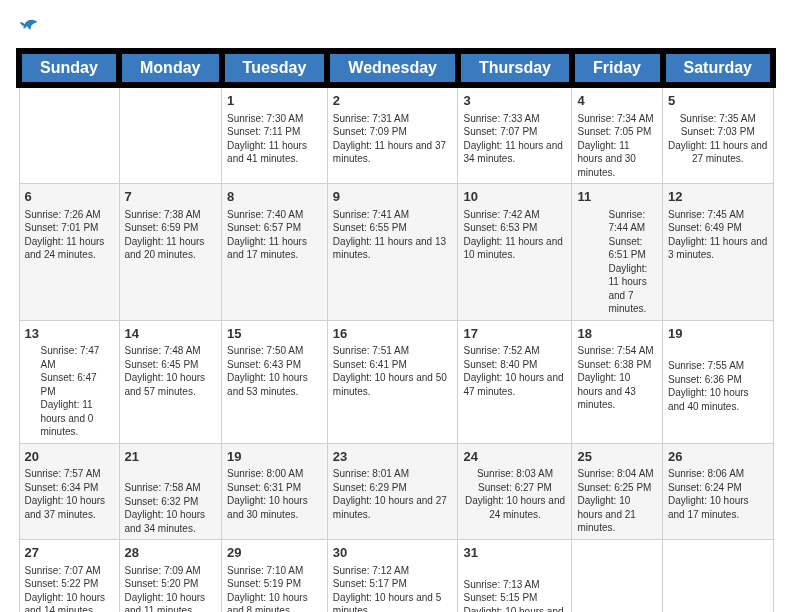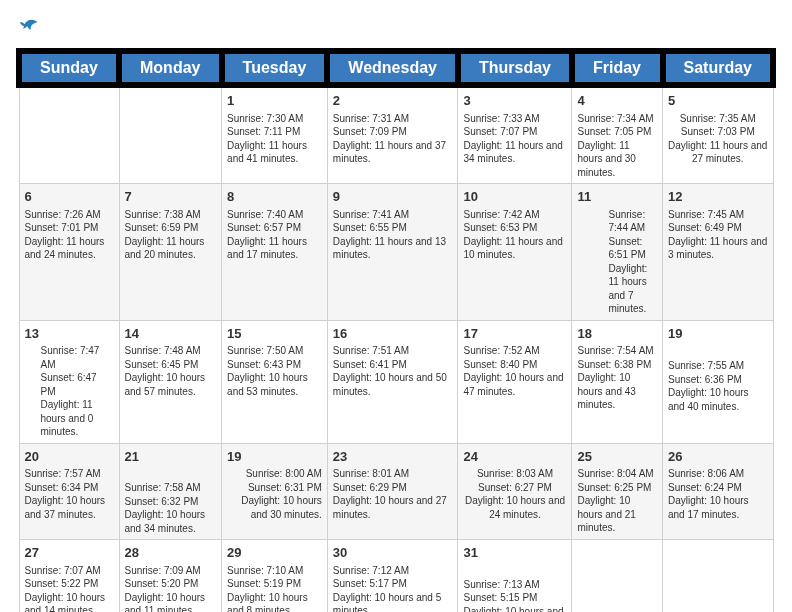--- a/index.html
+++ b/index.html
@@ -258,21 +258,21 @@
 Daylight: 10 hours and 37 minutes.</div>
           </td>
           <td>
             <span class="day-number">21</span>
             <div class="day-info" style="white-space: pre-line; margin-top: 16px;">Sunrise: 7:58 AM
 Sunset: 6:32 PM
 Daylight: 10 hours and 34 minutes.</div>
           </td>
           <td>
             <span class="day-number">19</span>
-            <div class="day-info" style="white-space: pre-line; text-align: right;">Sunrise: 8:00 AM
+            <div class="day-info" style="white-space: pre-line;">Sunrise: 8:00 AM
 Sunset: 6:31 PM
 Daylight: 10 hours and 30 minutes.</div>
           </td>
           <td>
             <span class="day-number">23</span>
             <div class="day-info" style="white-space: pre-line;">Sunrise: 8:01 AM
 Sunset: 6:29 PM
 Daylight: 10 hours and 27 minutes.</div>
           </td>
           <td>

